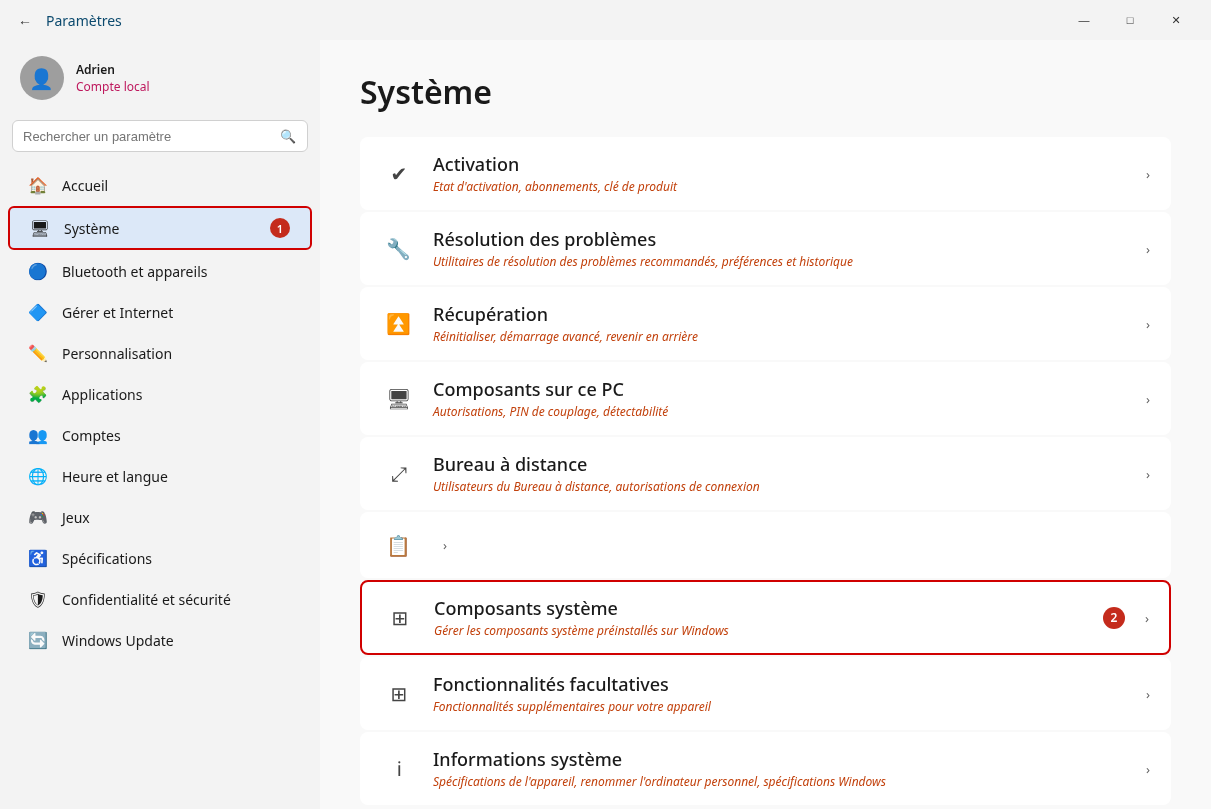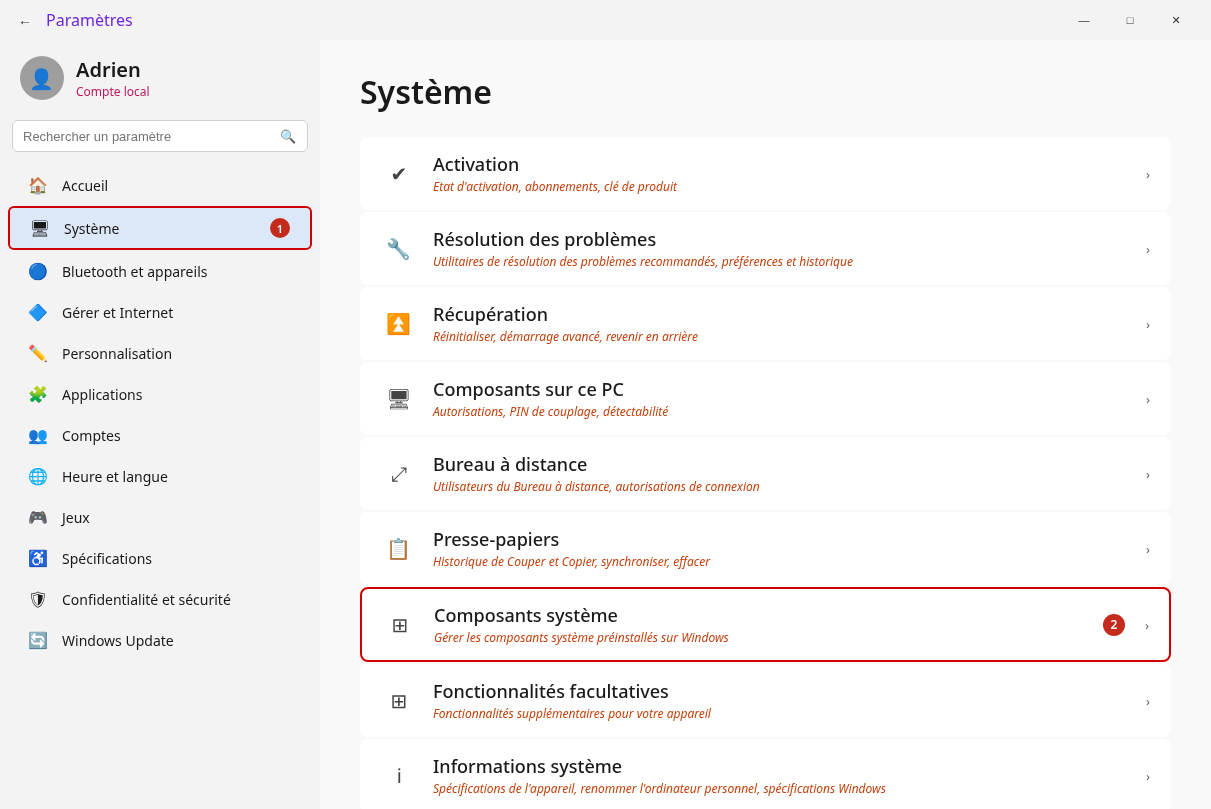--- a/index.html
+++ b/index.html
@@ -25,22 +25,22 @@
       padding: 0 12px;
       justify-content: space-between;
       flex-shrink: 0;
     }
     .titlebar-left {
       display: flex;
       align-items: center;
       gap: 8px;
     }
     .titlebar-title {
-      font-size: 16px;
-      color: #6d28d9;
+      font-size: 14px;
+      color: #0c4a6e;
     }
     .titlebar-controls {
       display: flex;
       align-items: center;
       gap: 0;
     }
     .titlebar-btn {
       width: 46px;
       height: 32px;
       display: flex;
@@ -86,21 +86,21 @@
       height: 44px;
       background: #9e9e9e;
       border-radius: 50%;
       display: flex;
       align-items: center;
       justify-content: center;
       color: white;
       font-size: 20px;
     }
     .user-info { display: flex; flex-direction: column; }
-    .user-name { font-size: 20px; font-weight: 600; color: #1a1a1a; }
+    .user-name { font-size: 12px; font-weight: 600; color: #1a1a1a; }
     .user-type { font-size: 12px; color: #be185d; }
     .search-box {
       margin: 0 12px 12px 12px;
       display: flex;
       align-items: center;
       background: white;
       border: 1px solid #d0d0d0;
       border-radius: 6px;
       padding: 6px 10px;
       gap: 8px;
@@ -355,24 +355,20 @@
           <div class="setting-item">
             <div class="setting-icon">⤢</div>
             <div class="setting-text">
               <div class="setting-title">Bureau à distance</div>
               <div class="setting-desc">Utilisateurs du Bureau à distance, autorisations de connexion</div>
             </div>
             <span class="setting-chevron">›</span>
           </div>
           <div class="setting-item">
             <div class="setting-icon">📋</div>
-            <div class="setting-text">
-              <div class="setting-title">Presse-papiers</div>
-              <div class="setting-desc">Historique de Couper et Copier, synchroniser, effacer</div>
-            </div>
             <span class="setting-chevron">›</span>
           </div>
           <div class="setting-item highlighted">
             <div class="setting-icon">⊞</div>
             <div class="setting-text">
               <div class="setting-title">Composants système</div>
               <div class="setting-desc">Gérer les composants système préinstallés sur Windows</div>
             </div>
             <span class="setting-badge">2</span>
             <span class="setting-chevron">›</span>

